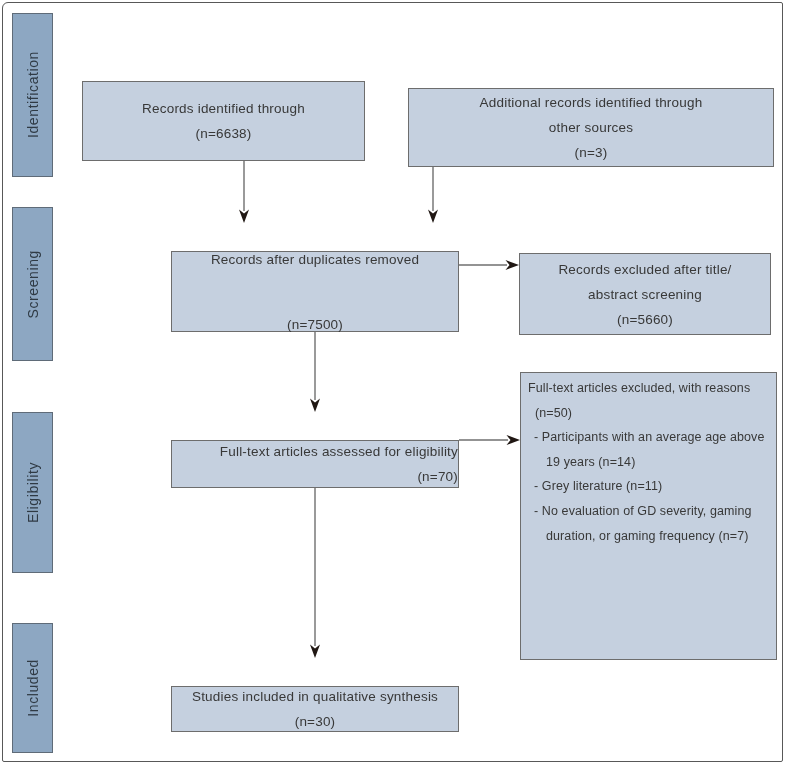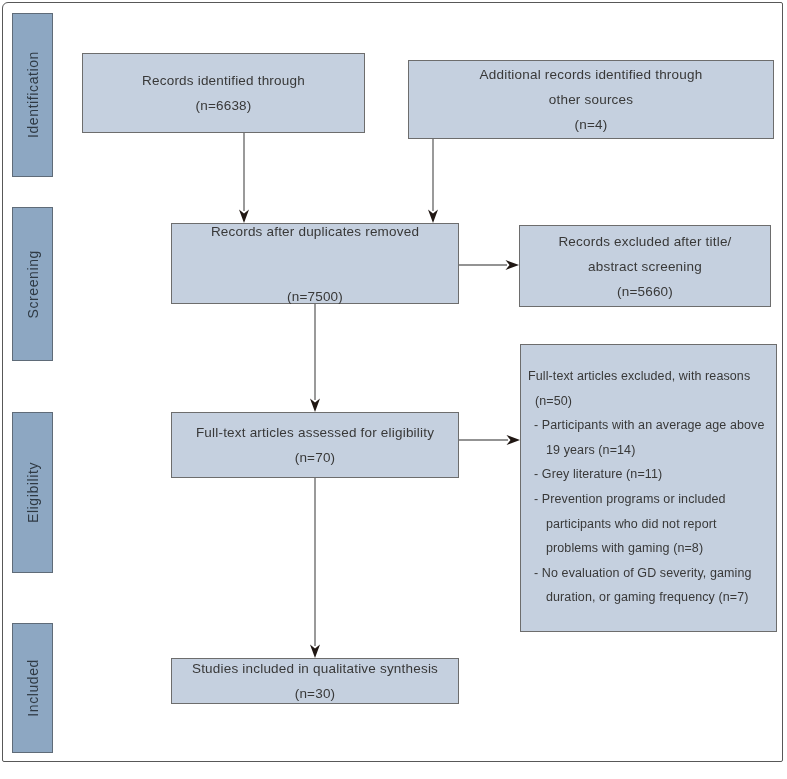--- a/index.html
+++ b/index.html
@@ -36,33 +36,33 @@
     font-size:14px;letter-spacing:0.6px;color:#2f3a44;white-space:nowrap;
   }
   .stage-identification{left:12px;top:13px;height:164px;}
   .stage-screening{left:12px;top:207px;height:154px;}
   .stage-eligibility{left:12px;top:412px;height:161px;}
   .stage-included{left:12px;top:623px;height:130px;}
   .box{
     position:absolute;background:var(--box_fill);
     border:1px solid var(--box_border);box-sizing:border-box;
     display:flex;flex-direction:column;justify-content:center;align-items:center;
-    font-size:13.5px;letter-spacing:0.2px;line-height:25px;text-align:center;
+    font-size:13.5px;letter-spacing:0.2px;line-height:25px;text-align:center;margin-top:28px;
   }
   .box .bl{white-space:nowrap;}
   .box-identified{left:82px;top:53px;width:283px;height:80px;}
   .box-additional{left:408px;top:60px;width:366px;height:79px;}
   .box-dedup{left:171px;top:223px;width:288px;height:81px;gap:40px;}
   .box-title-excluded{left:519px;top:225px;width:252px;height:82px;text-align:center;}
-  .box-assessed{left:171px;top:412px;width:288px;height:66px;}
+  .box-assessed{left:171px;top:412px;width:288px;height:48px;align-items:flex-end;}
   .box-included{left:171px;top:658px;width:288px;height:46px;}
   .reasons-box{
     left:520px;top:344px;width:257px;height:288px;
     justify-content:flex-start;align-items:stretch;text-align:left;
-    padding:19px 6px 0 7px;font-size:12.5px;line-height:24.6px;letter-spacing:0.1px;
+    padding:3px 6px 0 7px;font-size:12.5px;line-height:24.6px;letter-spacing:0.1px;
   }
   .reasons-box .rl{white-space:normal;}
   .reasons-box .count{padding-left:7px;}
   .reasons-box .reason{margin-left:6px;padding-left:12px;text-indent:-12px;}
 </style>
 </head>
 <body>
 
 <div class="page">
 
@@ -109,21 +109,21 @@
   </div>
 
   <div class="box box-identified">
     <div class="bl">Records identified through</div>
     <div class="bl">(n=6638)</div>
   </div>
 
   <div class="box box-additional">
     <div class="bl">Additional records identified through</div>
     <div class="bl">other sources</div>
-    <div class="bl">(n=4)</div>
+    <div class="bl">(n=3)</div>
   </div>
 
   <div class="box box-dedup">
     <div class="bl">Records after duplicates removed</div>
     <div class="bl">(n=7500)</div>
   </div>
 
   <div class="box box-title-excluded">
     <div class="bl">Records excluded after title/</div>
     <div class="bl">abstract screening</div>
@@ -133,21 +133,20 @@
   <div class="box box-assessed">
     <div class="bl">Full-text articles assessed for eligibility</div>
     <div class="bl">(n=70)</div>
   </div>
 
   <div class="box reasons-box">
     <div class="rl title">Full-text articles excluded, with reasons</div>
     <div class="rl count">(n=50)</div>
     <div class="rl reason">- Participants with an average age above 19 years (n=14)</div>
     <div class="rl reason">- Grey literature (n=11)</div>
-    <div class="rl reason">- Prevention programs or included participants who did not report problems with gaming (n=8)</div>
     <div class="rl reason">- No evaluation of GD severity, gaming duration, or gaming frequency (n=7)</div>
   </div>
 
   <div class="box box-included">
     <div class="bl">Studies included in qualitative synthesis</div>
     <div class="bl">(n=30)</div>
   </div>
 
 </div>
 

